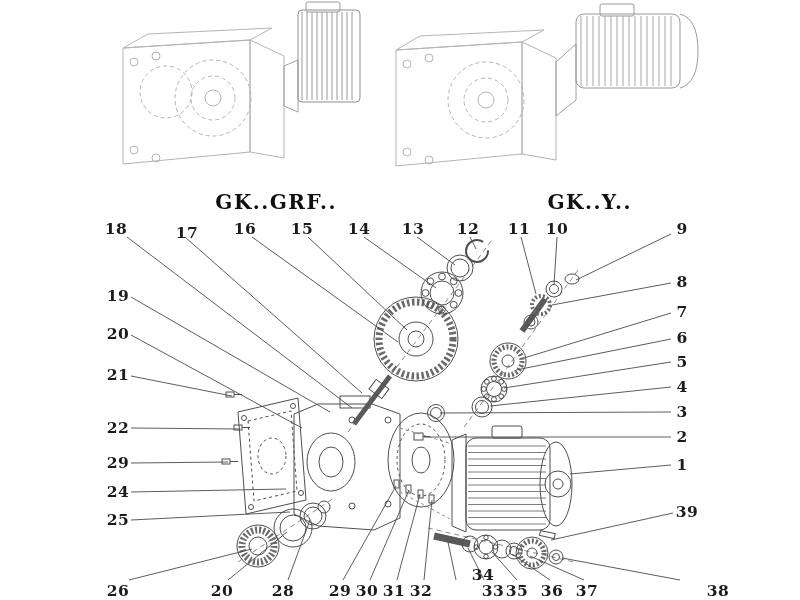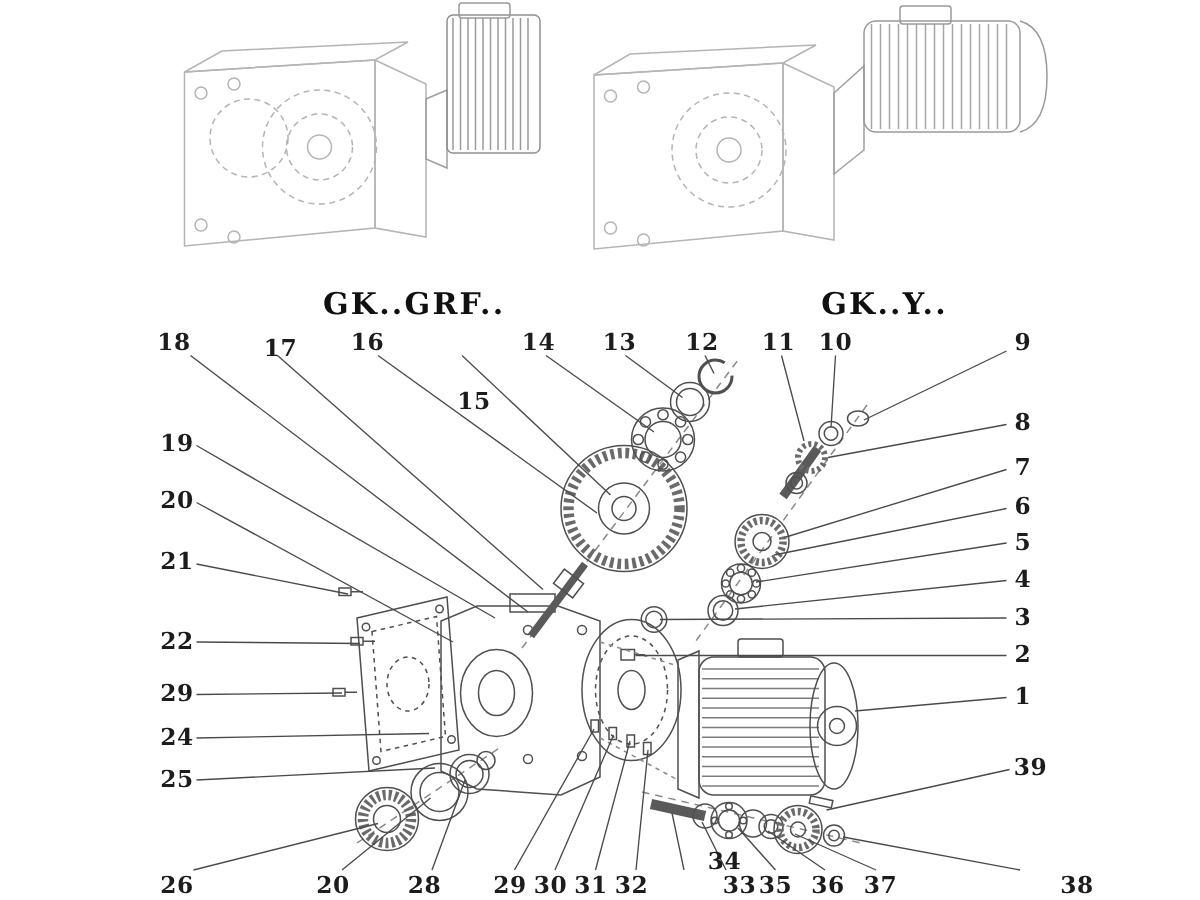--- a/index.html
+++ b/index.html
@@ -314,21 +314,21 @@
     </g>
   </svg>
 
   <div class="fig-title" id="title-left">GK..GRF..</div>
   <div class="fig-title" id="title-right">GK..Y..</div>
 
   <div id="labels">
       <span class="callout" style="left: 116px; top: 228px;">18</span>
       <span class="callout" style="left: 177px; top: 232px; margin-left: 10px;">17</span>
       <span class="callout" style="left: 245px; top: 228px;">16</span>
-      <span class="callout" style="left: 316px; top: 228px; margin-top: 39px;">15</span>
+      <span class="callout" style="left: 302px; top: 228px;">15</span>
       <span class="callout" style="left: 359px; top: 228px;">14</span>
       <span class="callout" style="left: 413px; top: 228px;">13</span>
       <span class="callout" style="left: 468px; top: 228px;">12</span>
       <span class="callout" style="left: 519px; top: 228px;">11</span>
       <span class="callout" style="left: 557px; top: 228px; text-align: right;">10</span>
       <span class="callout" style="left: 682px; top: 228px;">9</span>
       <span class="callout" style="left: 682px; top: 281px;">8</span>
       <span class="callout" style="left: 682px; top: 311px;">7</span>
       <span class="callout" style="left: 682px; top: 337px;">6</span>
       <span class="callout" style="left: 682px; top: 361px;">5</span>

